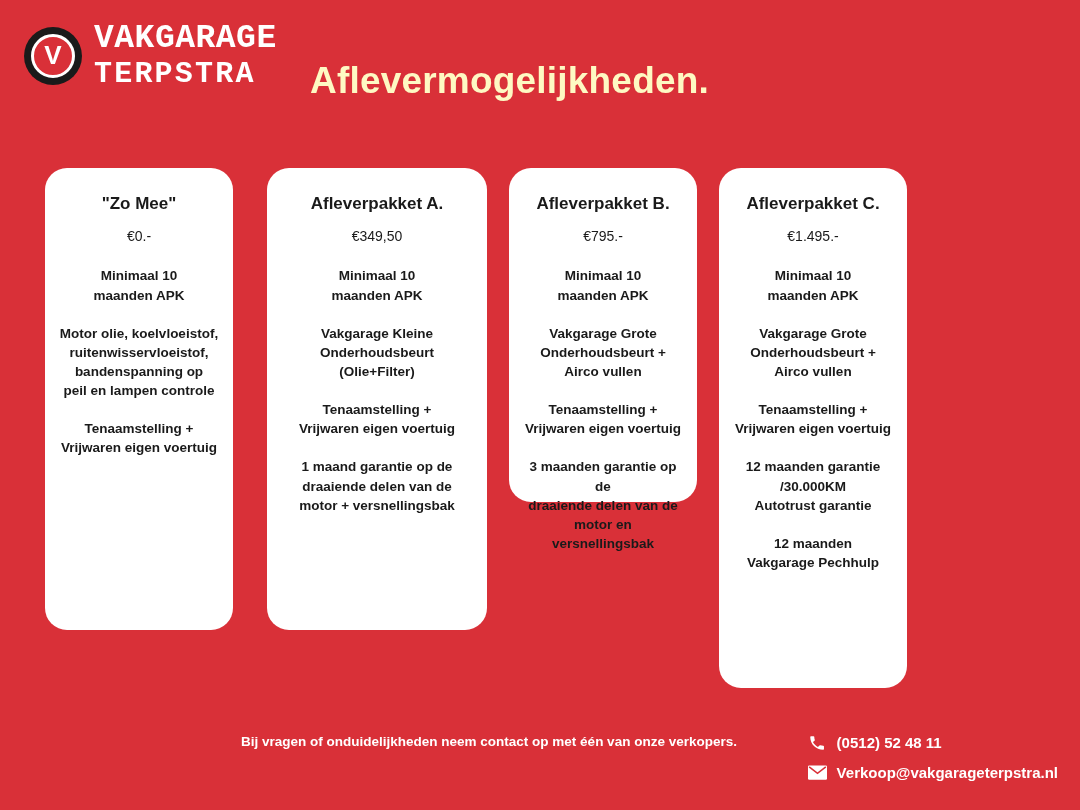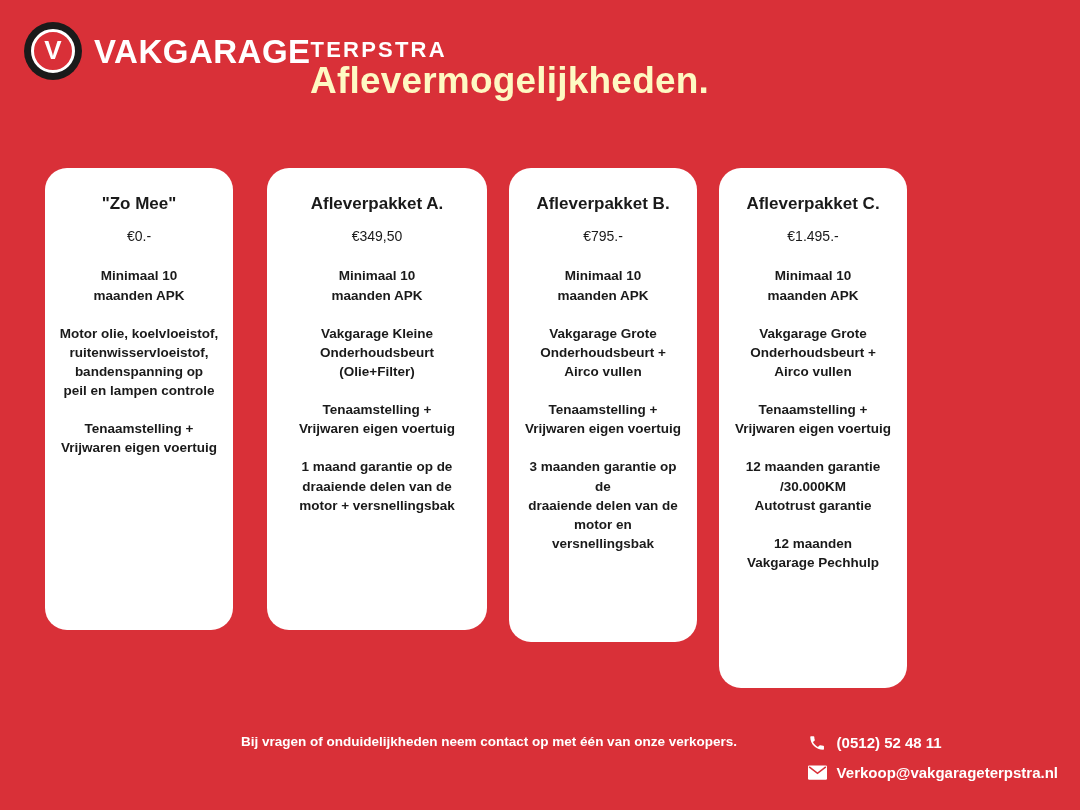--- a/index.html
+++ b/index.html
@@ -55,31 +55,32 @@
   .logo-mark .vee {
     font-family: "Liberation Sans", sans-serif;
     font-weight: bold;
     font-size: 26px;
     color: #ffffff;
     line-height: 1;
     transform: translateY(-1px);
   }
   .logo-text {
     display: flex;
-    flex-direction: row;
+    flex-direction: column;
     line-height: 1;
+    font-family: Liberation Mono, monospace;
   }
   .logo-title {
     font-size: 33px;
     font-weight: bold;
     letter-spacing: 0.5px;
     color: #ffffff;
   }
   .logo-sub {
-    font-size: 22px;
+    font-size: 30px;
     font-weight: bold;
     letter-spacing: 2.2px;
     color: #ffffff;
     margin-top: 4px;
   }
   .page-title {
     position: absolute;
     left: 310px;
     top: 60px;
     font-size: 37px;
@@ -101,21 +102,21 @@
   .card {
     background: #ffffff;
     border-radius: 22px;
     color: #1a1a1a;
     padding: 26px 14px 22px 14px;
     text-align: center;
     width: 188px;
   }
   .card.w-a { width: 188px; height: 462px; }
   .card.w-b { width: 220px; height: 462px; margin-left: 12px; }
-  .card.w-c { width: 188px; height: 474px; }
+  .card.w-c { width: 188px; height: 334px; }
   .card.w-d { width: 188px; height: 520px; }
 
   .card-title {
     font-size: 17px;
     font-weight: bold;
     margin-bottom: 14px;
     line-height: 1.2;
   }
   .card-price {
     font-size: 14px;

